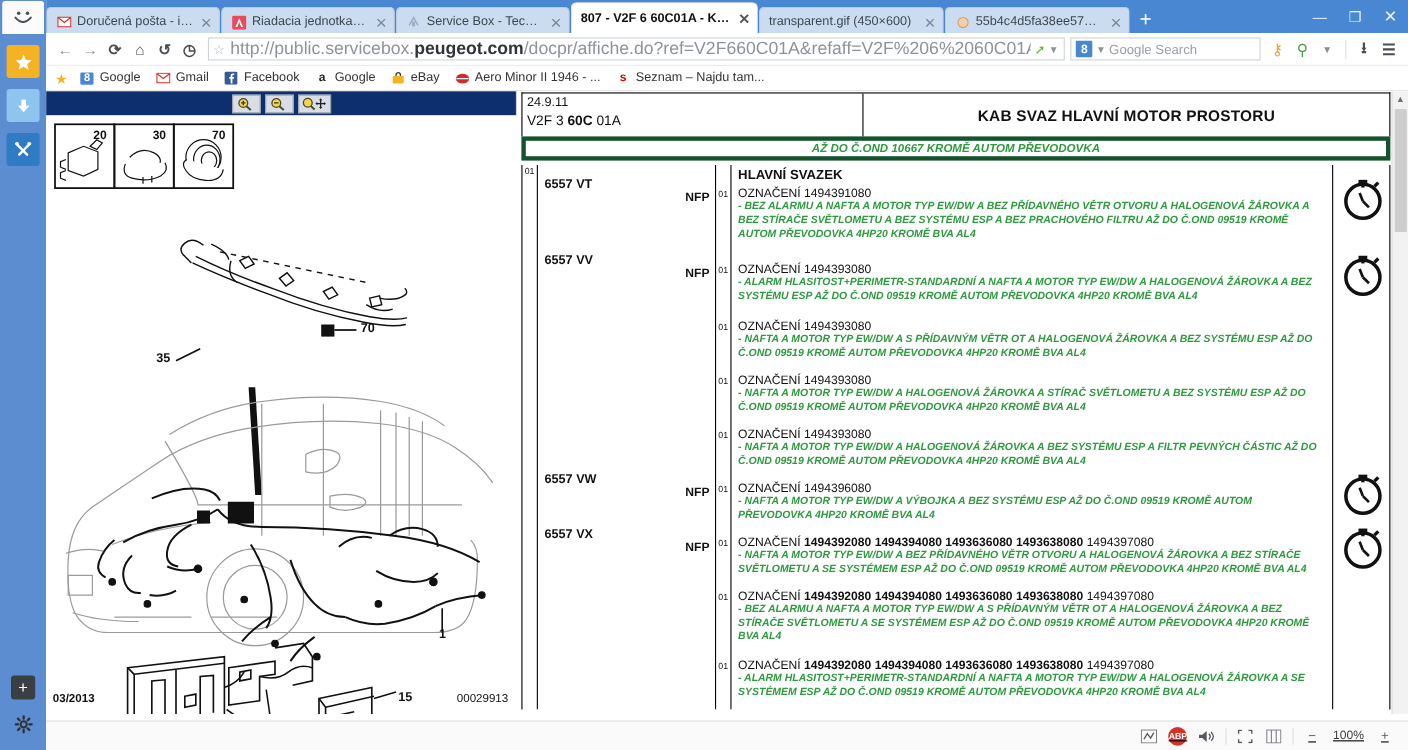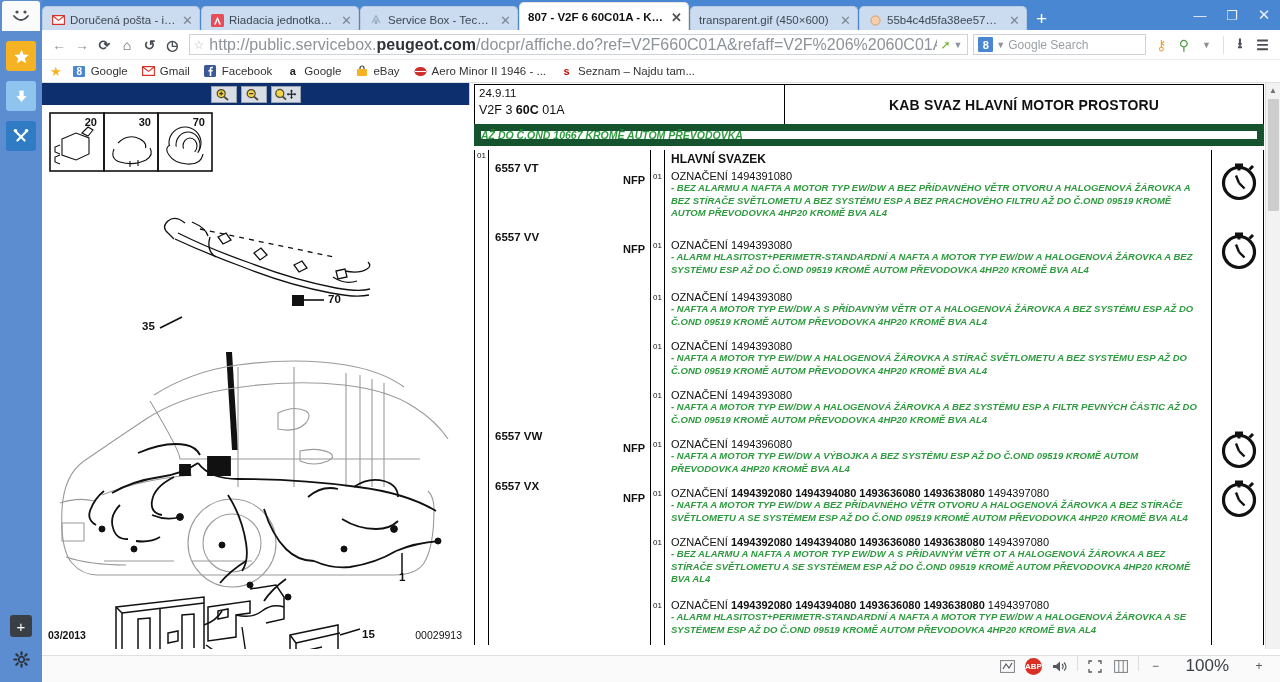--- a/index.html
+++ b/index.html
@@ -129,22 +129,22 @@
 
   
   .doc { position:absolute; left:429px; top:0; width:809px; height:566px; background:#fff; overflow:hidden;}
   .doc-head { display:flex; border:1px solid #000; border-bottom:none; height: 40px; margin: 1px 16px 0 3px; }
   .doc-head-l { width: 310px; border-right:1px solid #000; padding: 1px 4px; }
   .dh-date { font-size: 11.5px; color:#111; line-height: 1.35; }
   .dh-ref  { font-size: 12.5px; color:#111; line-height: 1.35; }
   .dh-ref b { font-weight: bold; }
   .doc-head-r { flex:1 1 auto; display:flex; align-items:center; justify-content:center;
                 font-size: 14px; font-weight: bold; color:#111; letter-spacing: .2px; }
-  .doc-band { border:7px solid #14532d; height: 22px; margin: 0 16px 0 3px;
-              display:flex; align-items:center; justify-content:flex-start; }
+  .doc-band { border:4px solid #14532d; height: 22px; margin: 0 16px 0 3px;
+              display:flex; align-items:center; justify-content:center; }
   .band-txt { font-size: 10.5px; font-style: italic; font-weight: bold; color:#2e9b3f; }
 
   .doc-body { position:relative; margin: 4px 16px 0 3px; border-left:1px solid #000;
               border-right:1px solid #000; height: 495px; overflow:hidden; display:flex; }
   .col-a { width: 14px; border-right:1px solid #000; flex:0 0 auto; position:relative; }
   .col-a .ctag { position:absolute; top:1px; left:2px; font-size:8px; color:#111; }
   .col-b { width: 162px; border-right:1px solid #000; flex:0 0 auto; position:relative; }
   .col-c { width: 14px; border-right:1px solid #000; flex:0 0 auto; position:relative; }
   .col-d { flex:1 1 auto; position:relative; }
   .col-e { width: 52px; flex:0 0 auto; border-left:1px solid #000; position:relative; }
@@ -166,27 +166,28 @@
   .scrollbar { position:absolute; right:0; top:0; width:15px; height:566px; background:#f2f2f2;
                border-left:1px solid #dcdcdc; }
   .sb-arrow { height: 14px; display:flex; align-items:center; justify-content:center;
               font-size: 8px; color:#6f6f6f; }
   .sb-thumb { position:absolute; top:16px; left:2px; width:11px; height:112px; background:#cdcdcd;
               border-radius: 1px; }
 
   
   .statusbar {
     position:absolute; left:42px; top:655px; width:1238px; height:27px; background:#fafafa;
-    border-top:1px solid #e0e0e0; display:flex; justify-content:flex-end;
+    border-top:1px solid #e0e0e0; display:flex; align-items:center; justify-content:flex-end;
     padding-right: 8px;
+    text-decoration: underline;
   }
   .sbi { width: 26px; height: 20px; display:flex; align-items:center; justify-content:center;
          color:#55595e; font-size: 12px; }
   .sbsep { width:1px; height:15px; background:#dcdcdc; margin: 0 4px; }
-  .zoomlvl { font-size: 17px; color:#3c4046; margin: 0 17px; }
+  .zoomlvl { font-size: 11px; color:#3c4046; margin: 0 6px; }
   .abp { width:17px; height:17px; border-radius:50%; background:#d93025; color:#fff;
          font-size:8px; font-weight:bold; display:flex; align-items:center; justify-content:center; }
 </style>
 </head>
 <body>
 
 <div id="app">
 
   <div class="vsidebar">
     <div class="vsb-smiley">

